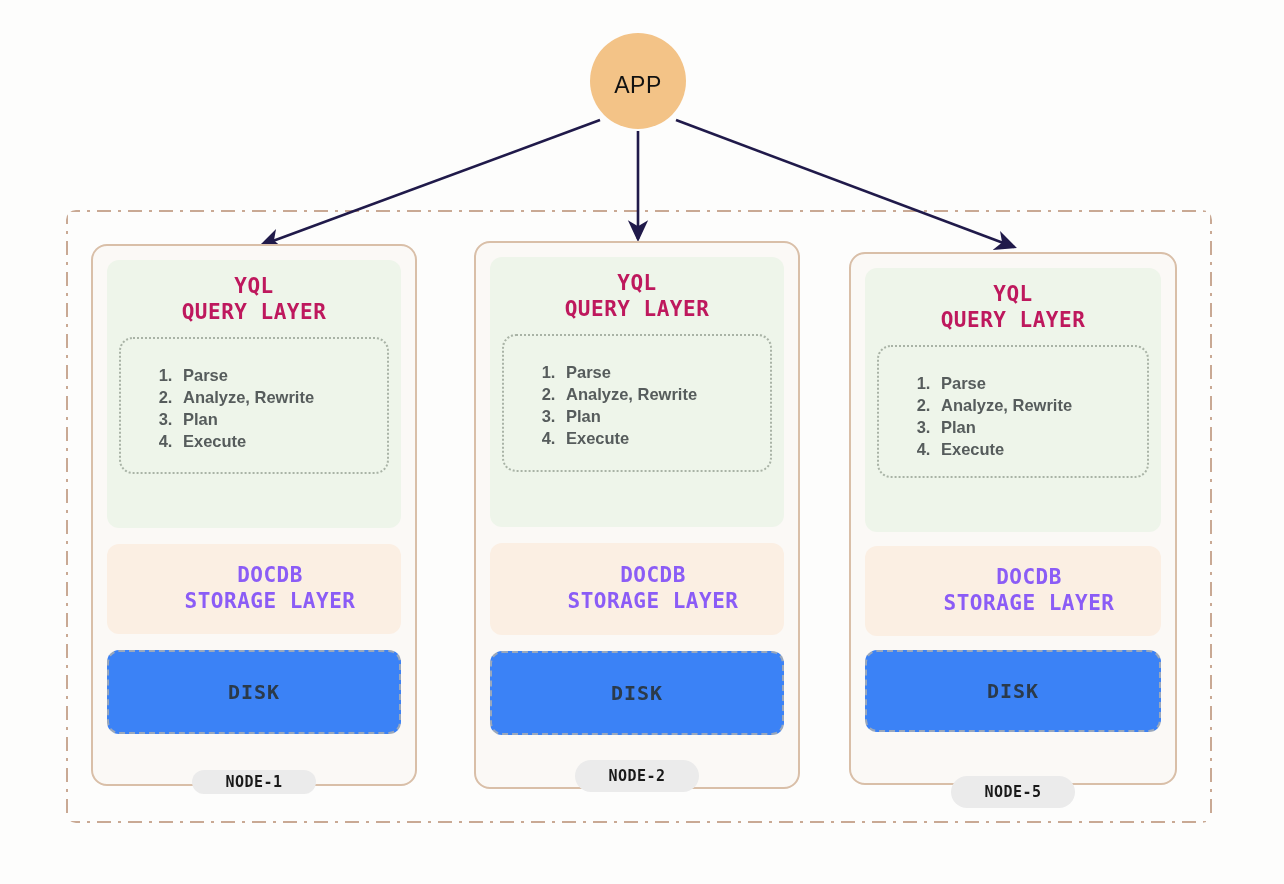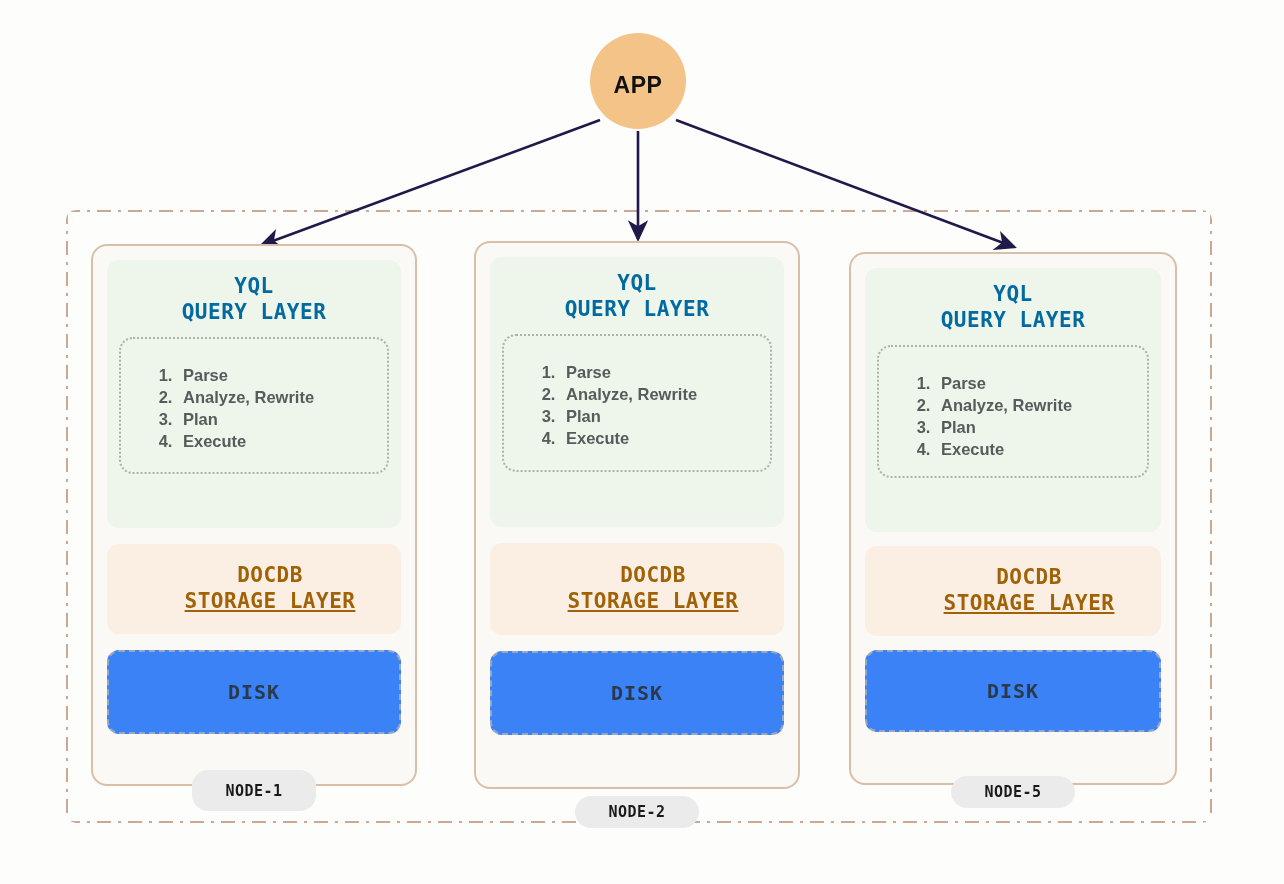--- a/index.html
+++ b/index.html
@@ -42,21 +42,21 @@
     border-radius: 50%;
     background: #f3c387;
     display: flex;
     align-items: center;
     justify-content: center;
     z-index: 5;
   }
   #app-node .app-label {
     font-family: "Liberation Sans", sans-serif;
     font-size: 23px;
-    font-weight: bold;
+    font-weight: normal;
     color: #111111;
     letter-spacing: 0.5px;
     margin-top: 8px;
   }
   
   #cluster-dashdot {
     position: absolute;
     left: 66px;
     top: 210px;
     width: 1146px;
@@ -90,21 +90,21 @@
 
   
   .qpanel {
     background: #eef5ea;
     border-radius: 12px;
     padding: 14px 12px 16px 12px;
     box-sizing: border-box;
   }
   .qtitle {
     text-align: center;
-    color: #0369a1;
+    color: #be185d;
     font-family: "DejaVu Sans Mono", monospace;
     font-weight: bold;
     line-height: 1.22;
     letter-spacing: 0.5px;
   }
   .qtitle .l1 { display: block; }
   .qtitle .l2 { display: block; }
 
   .steps-box {
     margin-top: 12px;
@@ -129,29 +129,29 @@
   
   .dpanel {
     background: #fbefe3;
     border-radius: 12px;
     display: flex;
     align-items: center;
     justify-content: center;
   }
   .dtitle {
     text-align: center;
-    color: #a16207;
+    color: #8b5cf6;
     font-family: "DejaVu Sans Mono", monospace;
     font-weight: bold;
     line-height: 1.22;
     letter-spacing: 0.5px;
     margin-left: 32px;
   }
   .dtitle .l1 { display: block; }
-  .dtitle .l2 { display: block; text-decoration: underline; }
+  .dtitle .l2 { display: block; }
 
   
   .diskpanel {
     background: #3b82f6;
     border: 2px dashed #9aa8bc;
     border-radius: 12px;
     display: flex;
     align-items: center;
     justify-content: center;
     box-sizing: border-box;
@@ -227,21 +227,21 @@
           <span class="l2">STORAGE LAYER</span>
         </div>
       </div>
 
       <div class="diskpanel" style="height:84px; margin-top:16px;">
         <div class="disk-label" style="font-size:20px;">DISK</div>
       </div>
 
     </div>
   </div>
-  <div class="node-badge" style="left:192px; top:770px; width:124px; height:41px;">
+  <div class="node-badge" style="left:192px; top:770px; width:124px; height:24px;">
     <span>NODE-1</span>
   </div>
 
   <div class="node-card" style="left:474px; top:241px; width:326px; height:548px;">
     <div class="node-inner">
 
       <div class="qpanel" style="height:270px;">
         <div class="qtitle" style="font-size:21px;">
           <span class="l1">YQL</span>
           <span class="l2">QUERY LAYER</span>
@@ -262,21 +262,21 @@
           <span class="l2">STORAGE LAYER</span>
         </div>
       </div>
 
       <div class="diskpanel" style="height:84px; margin-top:16px;">
         <div class="disk-label" style="font-size:20px;">DISK</div>
       </div>
 
     </div>
   </div>
-  <div class="node-badge" style="left:575px; top:796px; width:124px; height:32px;">
+  <div class="node-badge" style="left:575px; top:760px; width:124px; height:32px;">
     <span>NODE-2</span>
   </div>
 
   <div class="node-card" style="left:849px; top:252px; width:328px; height:533px;">
     <div class="node-inner">
 
       <div class="qpanel" style="height:264px;">
         <div class="qtitle" style="font-size:21px;">
           <span class="l1">YQL</span>
           <span class="l2">QUERY LAYER</span>

